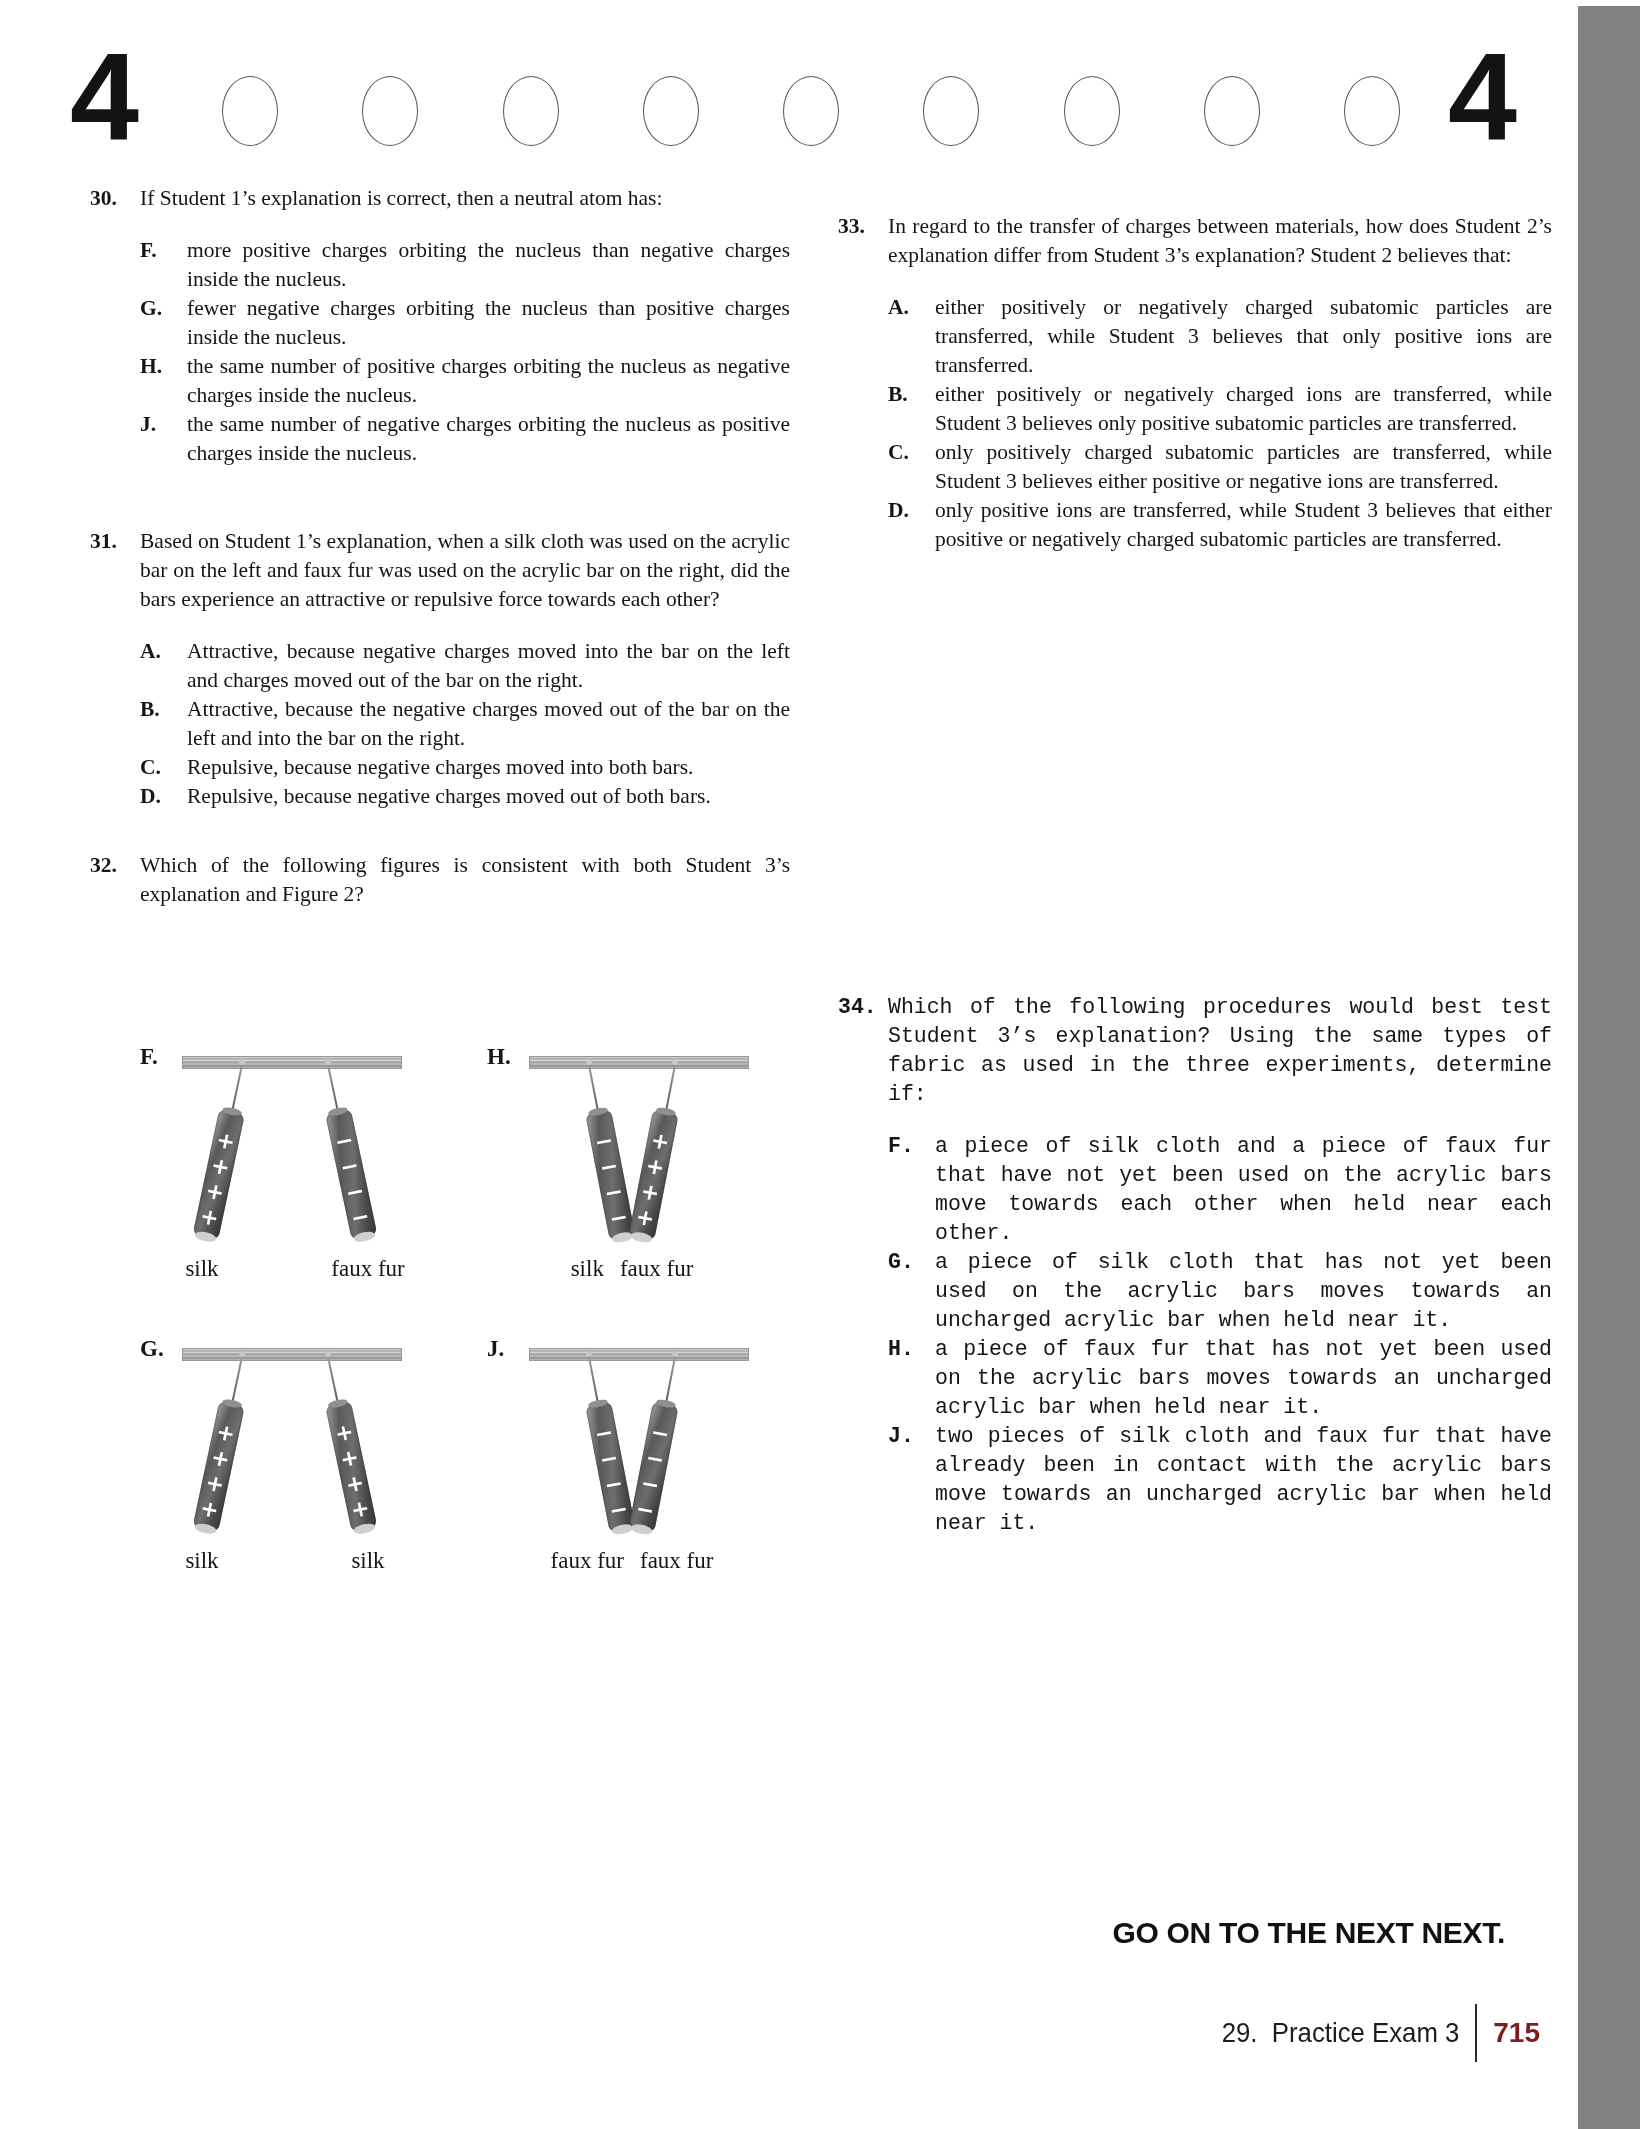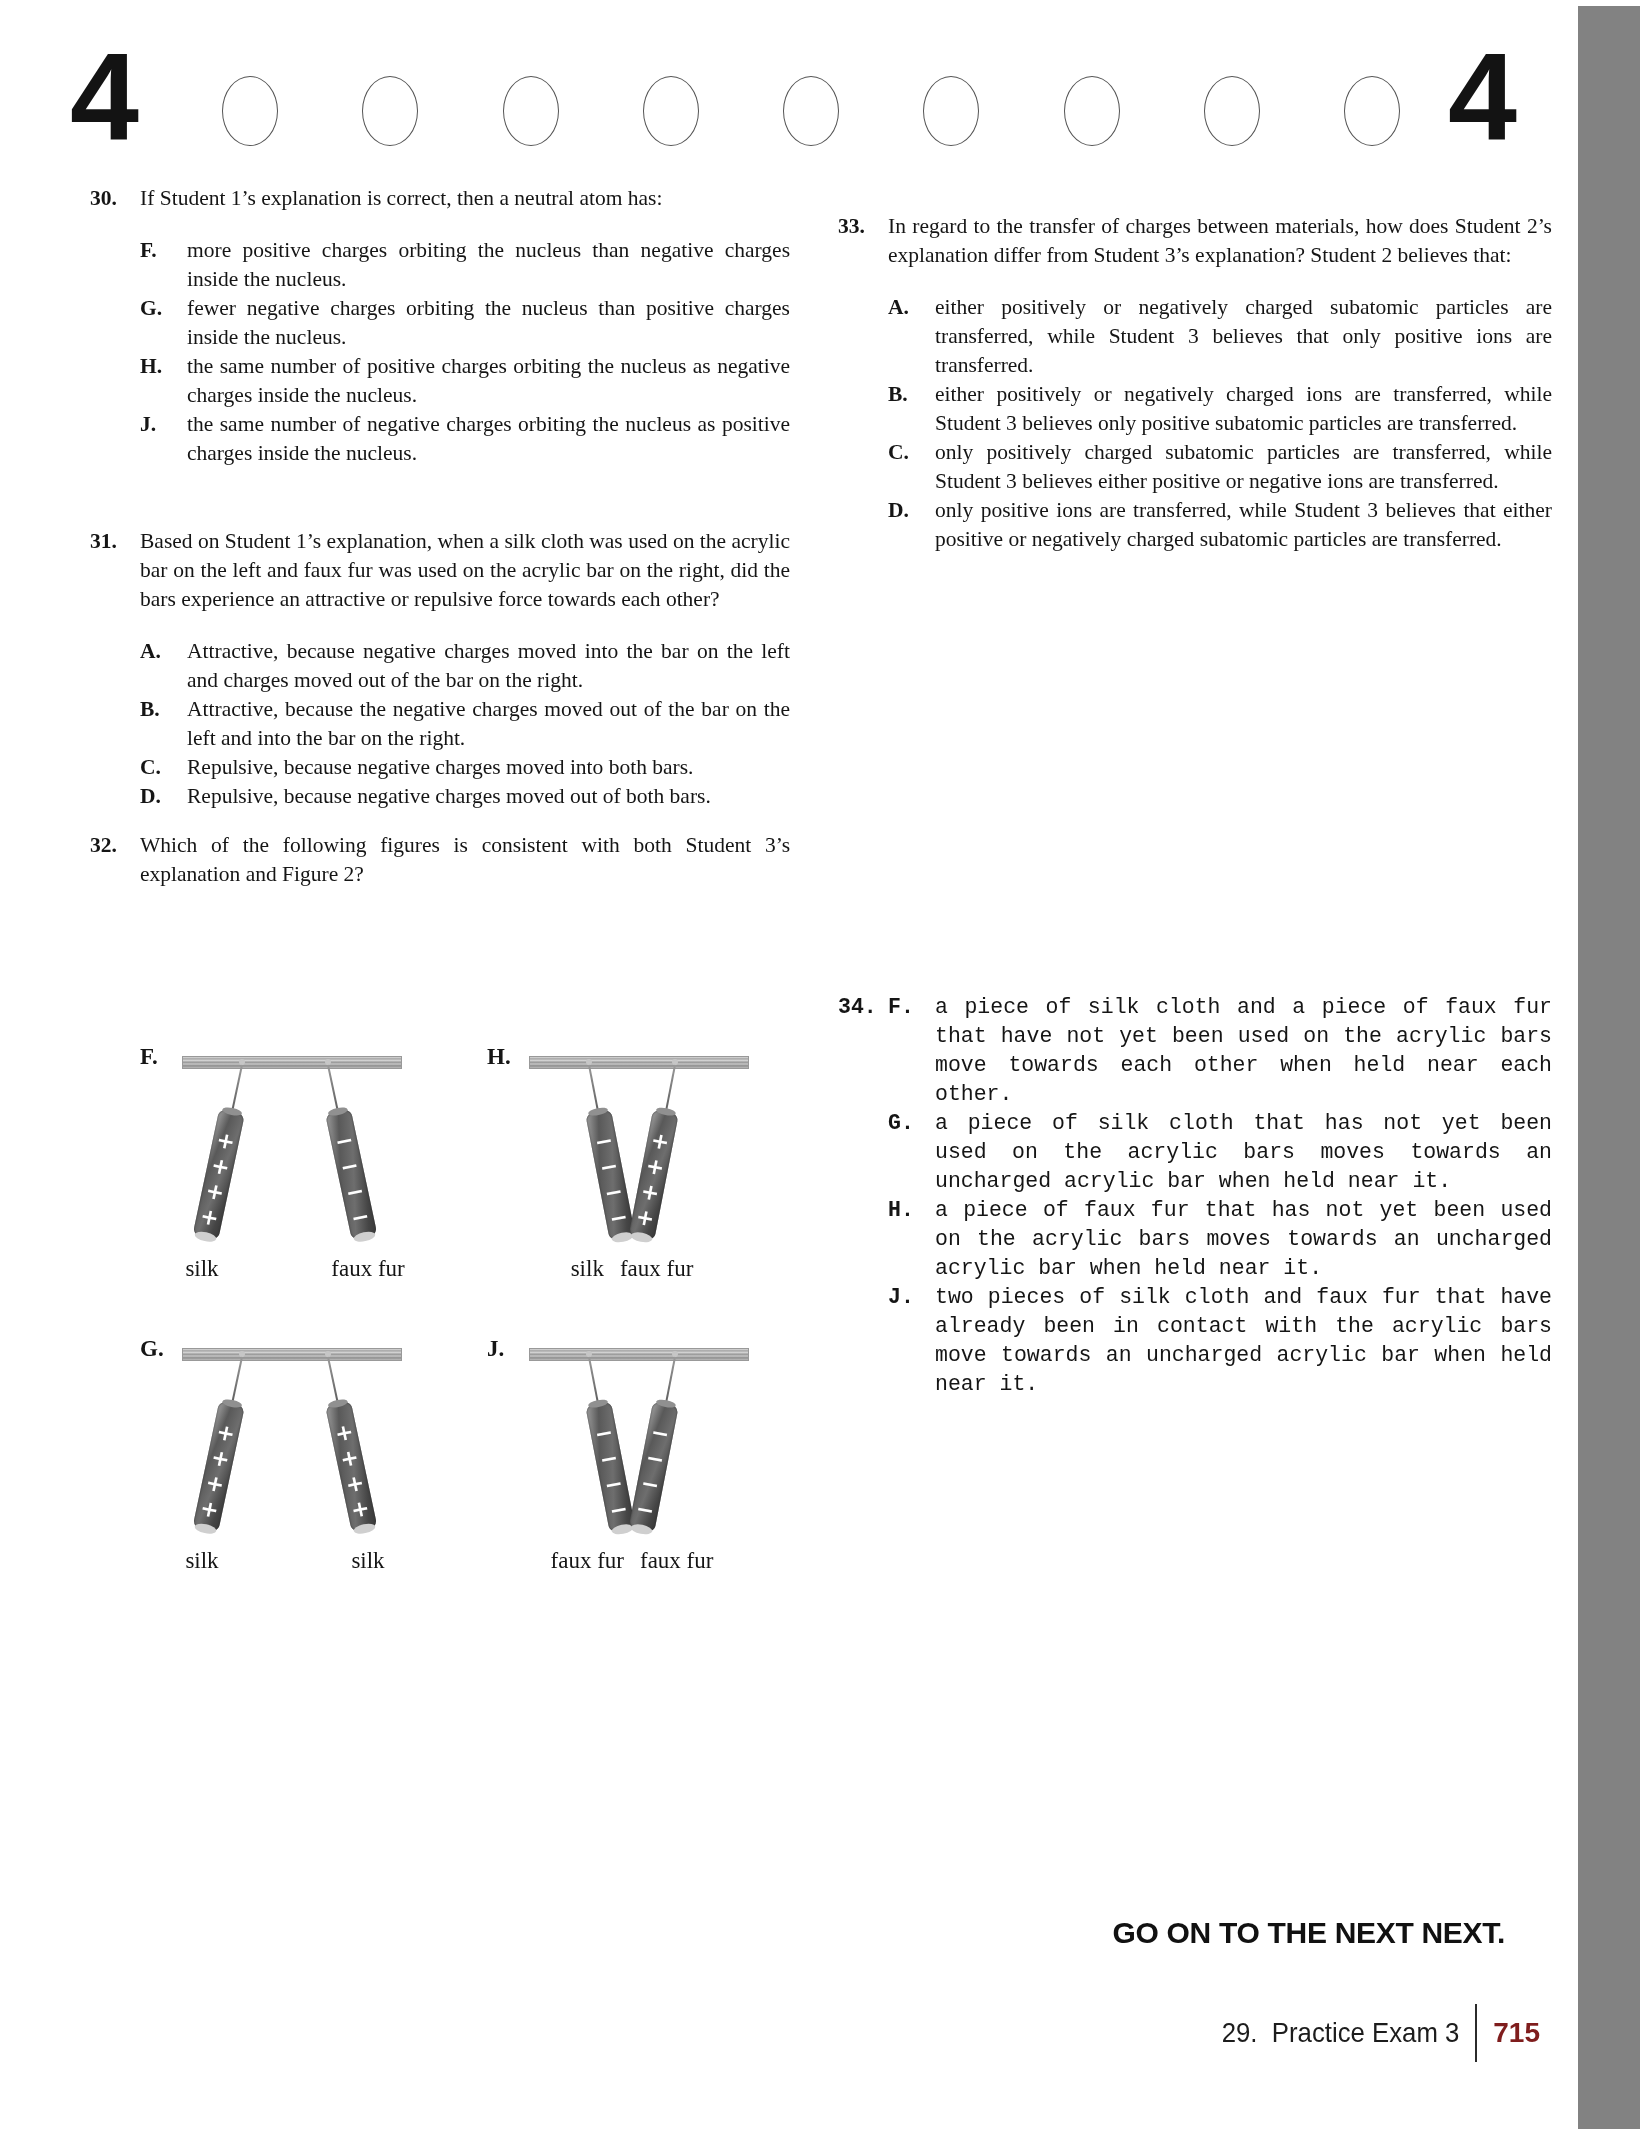--- a/index.html
+++ b/index.html
@@ -73,21 +73,21 @@
     <div class="question" style="margin-bottom: 59px;">
       <span class="qnum">30.</span>
       <div class="stem">If Student 1’s explanation is correct, then a neutral atom has:</div>
       <div class="options">
         <div class="option"><span class="letter">F.</span><span class="otext">more positive charges orbiting the nucleus than negative charges inside the nucleus.</span></div>
         <div class="option"><span class="letter">G.</span><span class="otext">fewer negative charges orbiting the nucleus than positive charges inside the nucleus.</span></div>
         <div class="option"><span class="letter">H.</span><span class="otext">the same number of positive charges orbiting the nucleus as negative charges inside the nucleus.</span></div>
         <div class="option"><span class="letter">J.</span><span class="otext">the same number of negative charges orbiting the nucleus as positive charges inside the nucleus.</span></div>
       </div>
     </div>
-    <div class="question" style="margin-bottom: 20px;">
+    <div class="question" style="margin-bottom: 40px;">
       <span class="qnum">31.</span>
       <div class="stem">Based on Student 1’s explanation, when a silk cloth was used on the acrylic bar on the left and faux fur was used on the acrylic bar on the right, did the bars experience an attractive or repulsive force towards each other?</div>
       <div class="options">
         <div class="option"><span class="letter">A.</span><span class="otext">Attractive, because negative charges moved into the bar on the left and charges moved out of the bar on the right.</span></div>
         <div class="option"><span class="letter">B.</span><span class="otext">Attractive, because the negative charges moved out of the bar on the left and into the bar on the right.</span></div>
         <div class="option"><span class="letter">C.</span><span class="otext">Repulsive, because negative charges moved into both bars.</span></div>
         <div class="option"><span class="letter">D.</span><span class="otext">Repulsive, because negative charges moved out of both bars.</span></div>
       </div>
     </div>
     <div class="question" style="margin-bottom: 8px;">
@@ -101,20 +101,21 @@
       <div class="stem">In regard to the transfer of charges between materials, how does Student 2’s explanation differ from Student 3’s explanation? Student 2 believes that:</div>
       <div class="options">
         <div class="option"><span class="letter">A.</span><span class="otext">either positively or negatively charged subatomic particles are transferred, while Student 3 believes that only positive ions are transferred.</span></div>
         <div class="option"><span class="letter">B.</span><span class="otext">either positively or negatively charged ions are transferred, while Student 3 believes only positive subatomic particles are transferred.</span></div>
         <div class="option"><span class="letter">C.</span><span class="otext">only positively charged subatomic particles are transferred, while Student 3 believes either positive or negative ions are transferred.</span></div>
         <div class="option"><span class="letter">D.</span><span class="otext">only positive ions are transferred, while Student 3 believes that either positive or negatively charged subatomic particles are transferred.</span></div>
       </div>
     </div>
     <div class="question" style="margin-bottom: 0px; font-family: Liberation Mono, monospace;">
       <span class="qnum">34.</span>
+      <div class="stem">Which of the following procedures would best test Student 3’s explanation? Using the same types of fabric as used in the three experiments, determine if:</div>
       <div class="options">
         <div class="option"><span class="letter">F.</span><span class="otext">a piece of silk cloth and a piece of faux fur that have not yet been used on the acrylic bars move towards each other when held near each other.</span></div>
         <div class="option"><span class="letter">G.</span><span class="otext">a piece of silk cloth that has not yet been used on the acrylic bars moves towards an uncharged acrylic bar when held near it.</span></div>
         <div class="option"><span class="letter">H.</span><span class="otext">a piece of faux fur that has not yet been used on the acrylic bars moves towards an uncharged acrylic bar when held near it.</span></div>
         <div class="option"><span class="letter">J.</span><span class="otext">two pieces of silk cloth and faux fur that have already been in contact with the acrylic bars move towards an uncharged acrylic bar when held near it.</span></div>
       </div>
     </div>
   </div>
 <div id="figures-layer">
     <div class="figure" style="left: 140px; top: 1050px;">

